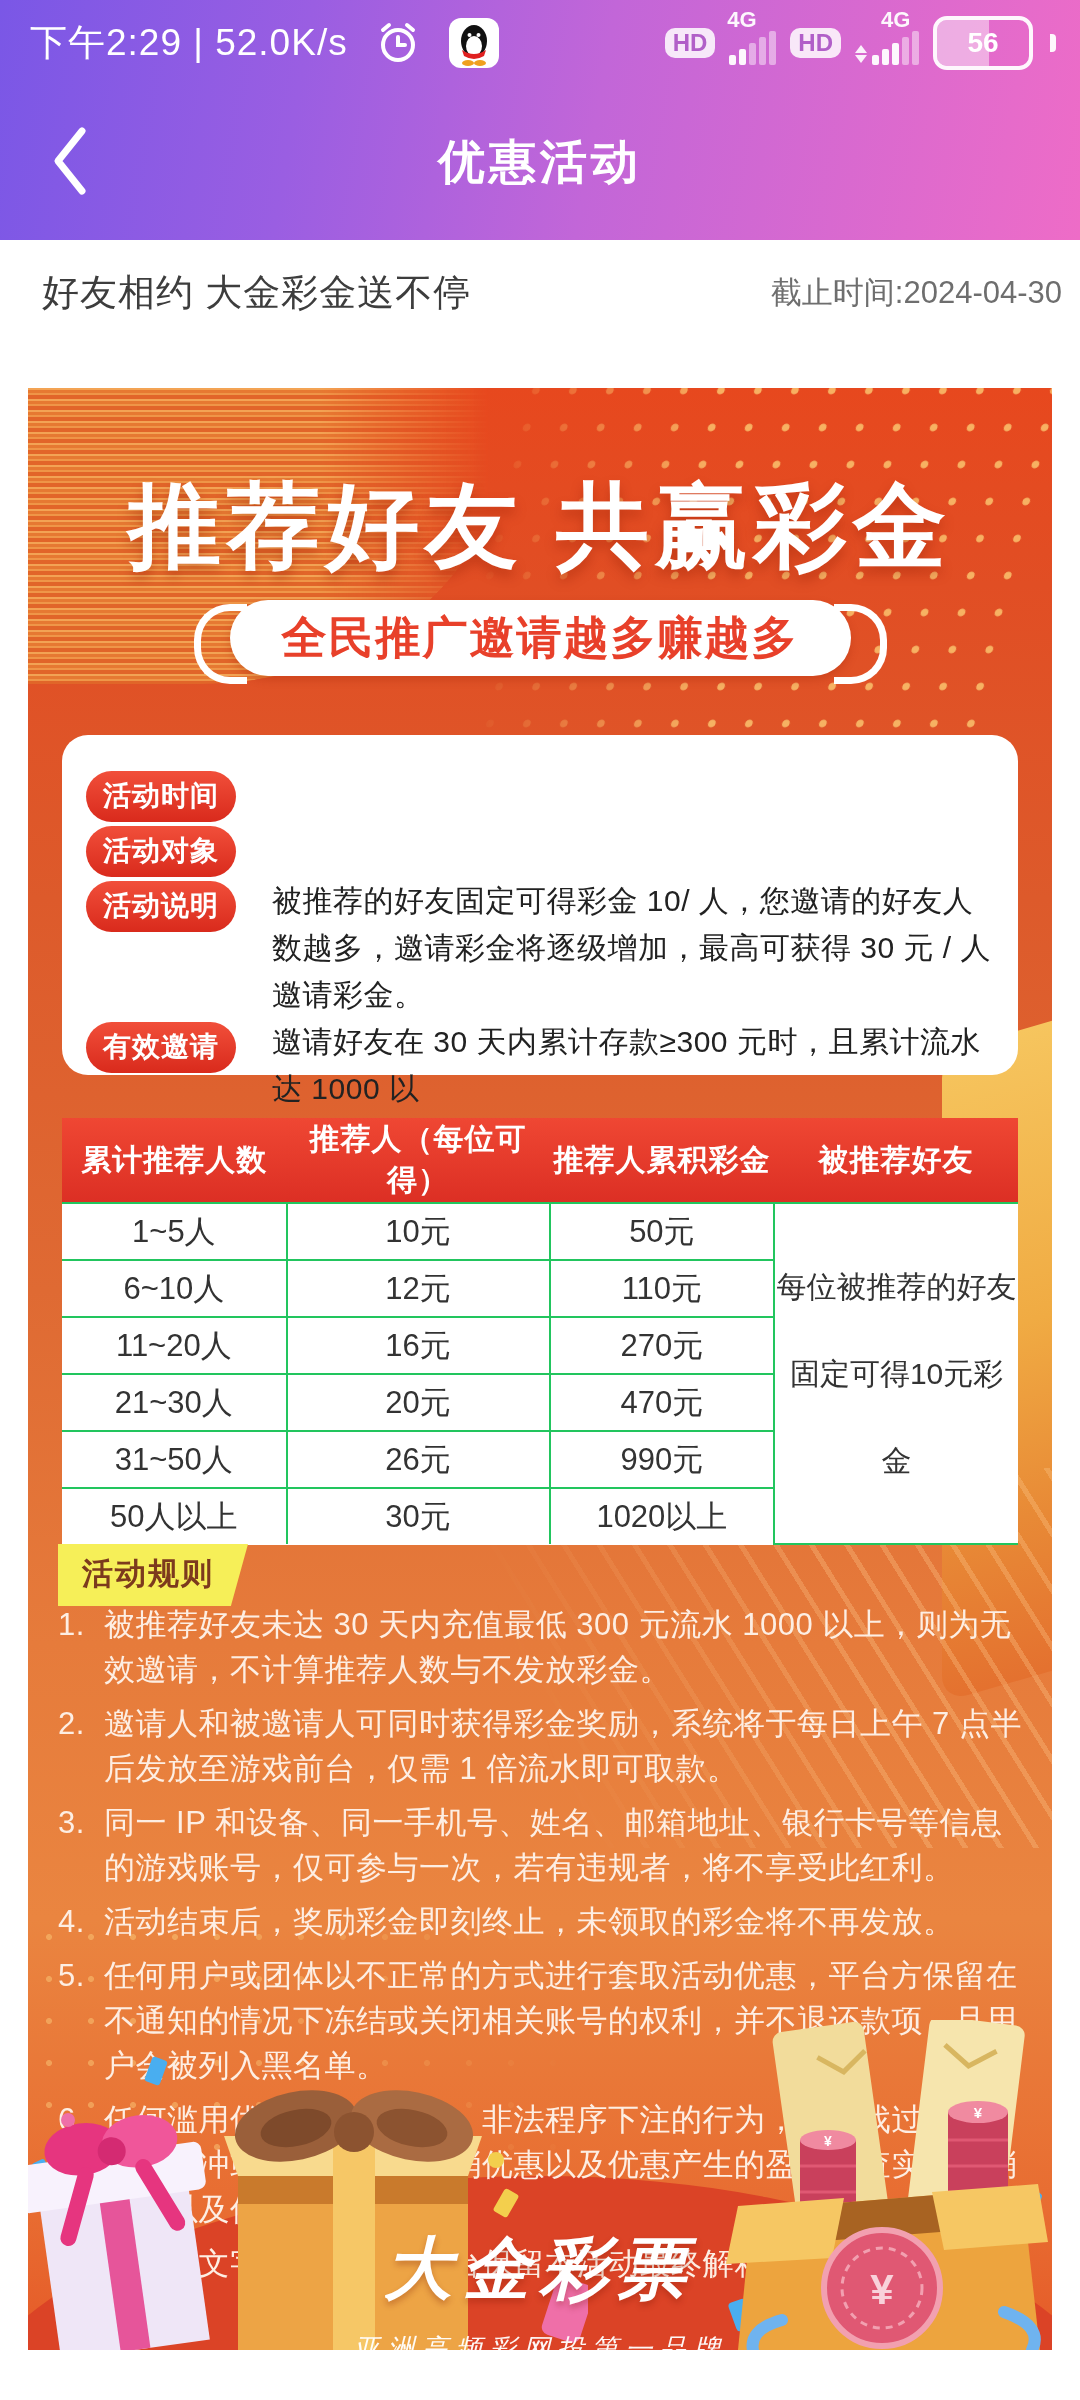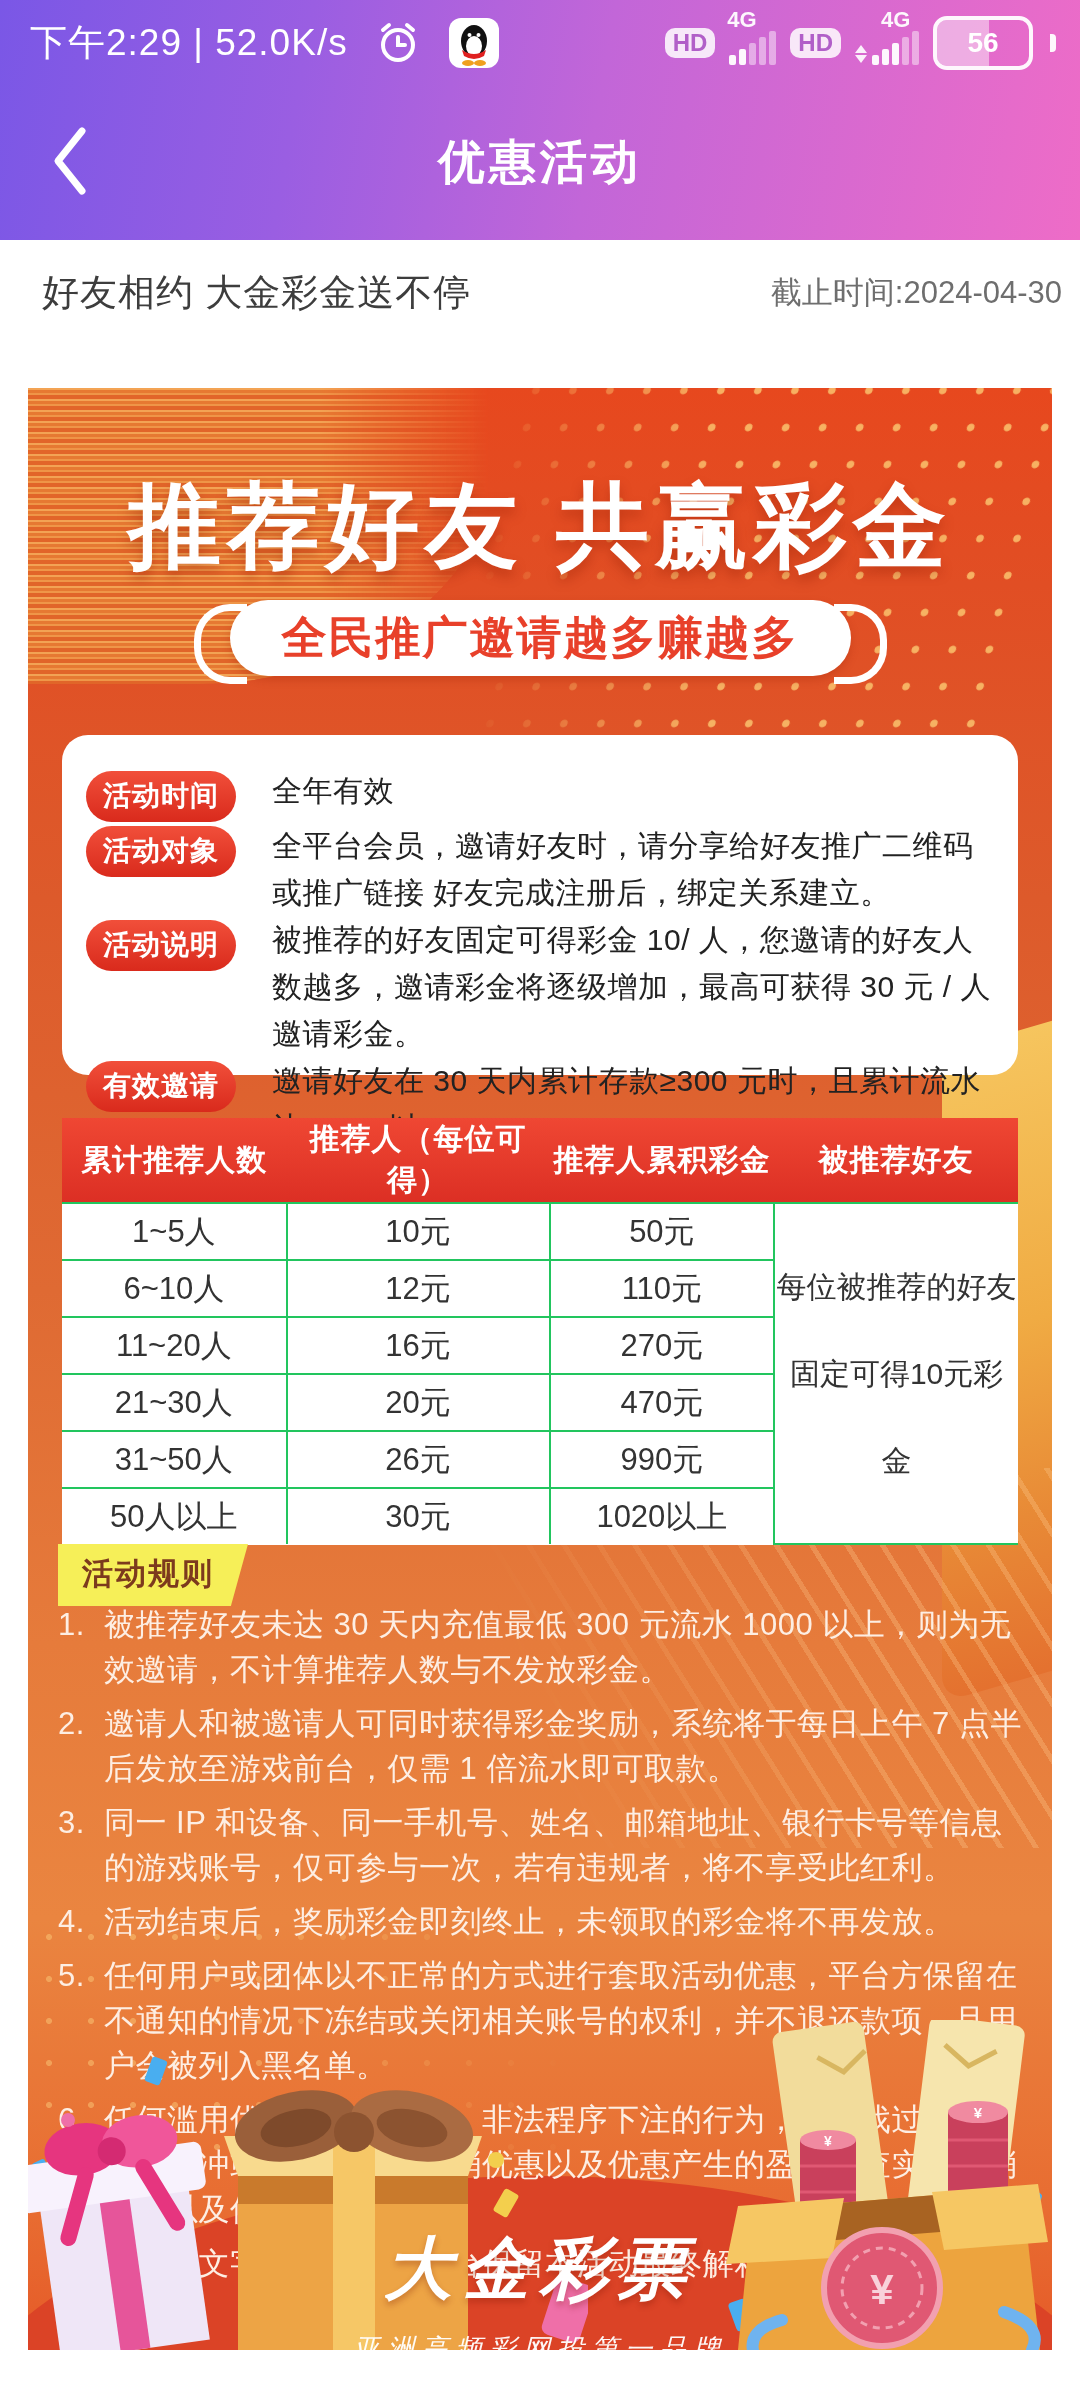--- a/index.html
+++ b/index.html
@@ -244,25 +244,23 @@
 
   <h1 class="banner-title">推荐好友 共赢彩金</h1>
 
   <div class="badge-wrap">
     <div class="badge">全民推广邀请越多赚越多</div>
   </div>
 
   <div class="info-card">
     <div class="info-row">
       <span><span class="pill">活动时间</span></span>
-      <span class="info-text">全年有效</span>
     </div>
     <div class="info-row">
       <span><span class="pill">活动对象</span></span>
-      <span class="info-text">全平台会员，邀请好友时，请分享给好友推广二维码或推广链接 好友完成注册后，绑定关系建立。</span>
     </div>
     <div class="info-row">
       <span><span class="pill">活动说明</span></span>
       <span class="info-text">被推荐的好友固定可得彩金 10/ 人，您邀请的好友人数越多，邀请彩金将逐级增加，最高可获得 30 元 / 人邀请彩金。</span>
     </div>
     <div class="info-row">
       <span><span class="pill">有效邀请</span></span>
       <span class="info-text">邀请好友在 30 天内累计存款≥300 元时，且累计流水达 1000 以</span>
     </div>
   </div>

